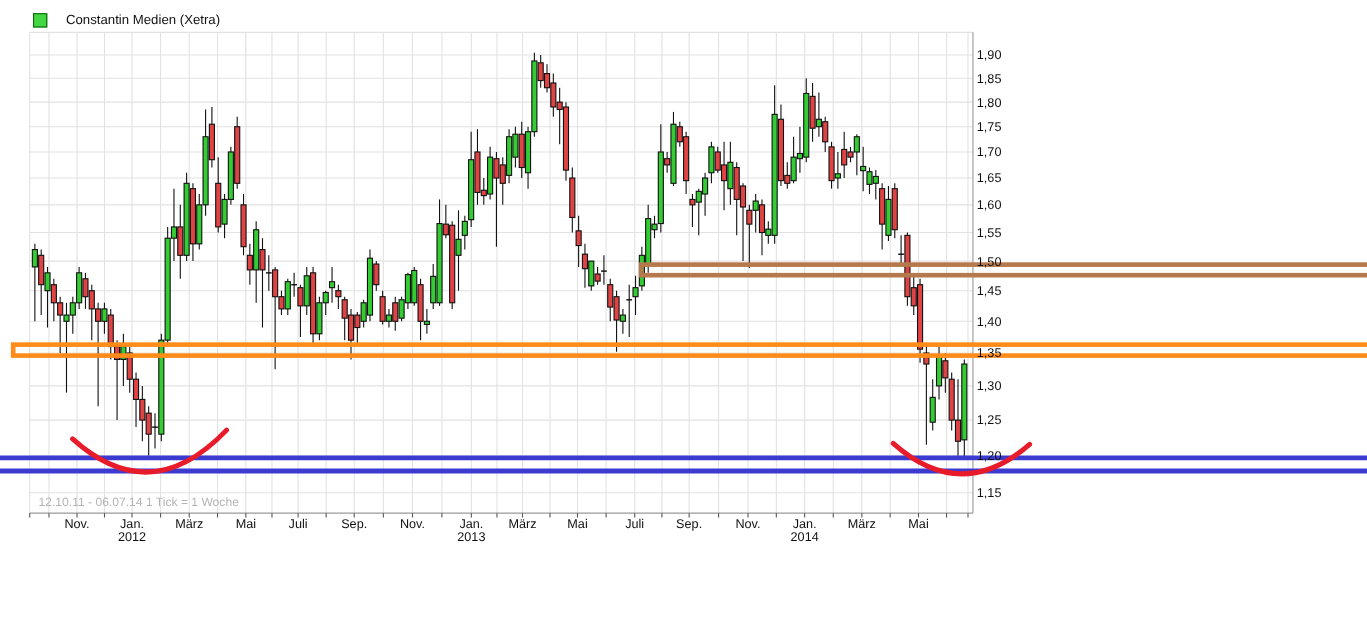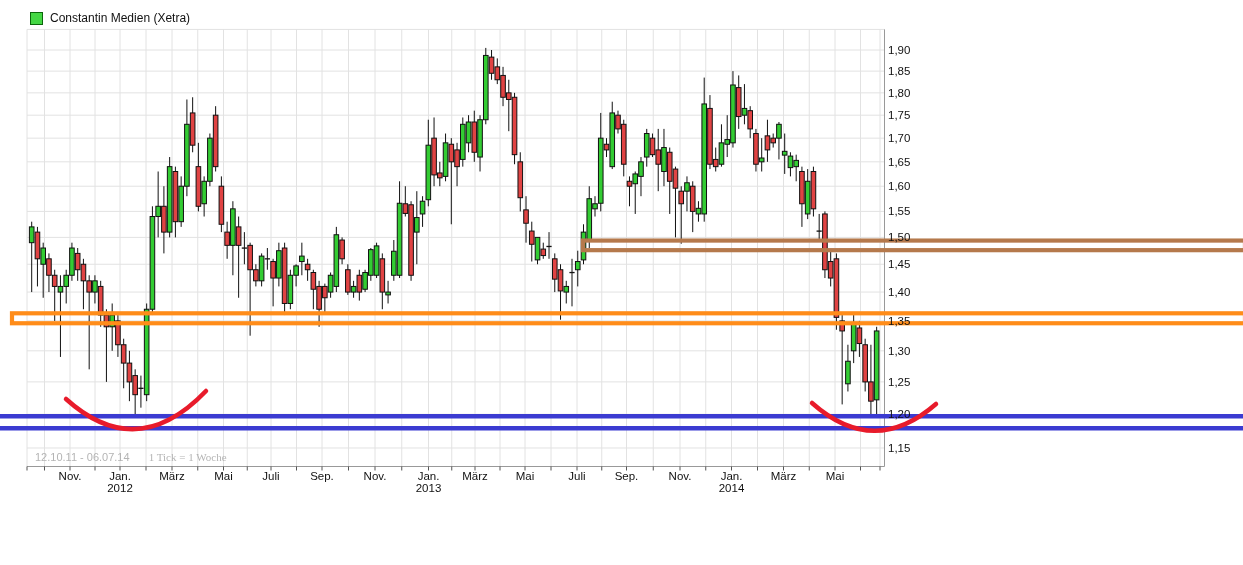--- a/index.html
+++ b/index.html
@@ -1,24 +1,24 @@
 <!DOCTYPE html>
 <html><head>
 <meta charset="utf-8">
 <style>
   html,body{margin:0;padding:0;background:#ffffff;width:1243px;height:565px;overflow:hidden;
     font-family:"Liberation Sans",sans-serif;}
   .stage{position:relative;width:1243px;height:565px;background:#fff;}
   #chart{position:absolute;left:0;top:0;}
-  .legend{position:absolute;left:30px;top:11px;display:flex;align-items:center;gap:7px;
+  .legend{position:absolute;left:30px;top:11px;display:flex;align-items:center;gap:17px;
     font-size:12px;color:#111;}
   .legend-swatch{display:inline-block;width:11px;height:11px;background:#44d744;
     border:1px solid #0b660b;}
   .footer{position:absolute;left:35px;top:451px;font-size:11px;color:#b4b4b4;white-space:nowrap;}
-  .footer .tick-info{margin-left:16px;font-family:Liberation Serif, serif;}
+  .footer .tick-info{}
   text{font-family:"Liberation Sans",sans-serif;}
 </style>
 </head>
 <body>
 
 <div class="stage">
   <svg id="chart" width="1243" height="565" viewBox="0 0 1243 565">
       <g>
         <line x1="27" x2="884.5" y1="29.40975143786327" y2="29.40975143786327" stroke="#e2e2e2" stroke-width="1"></line>
         <line x1="27" x2="884.5" y1="50" y2="50" stroke="#e2e2e2" stroke-width="1"></line>

